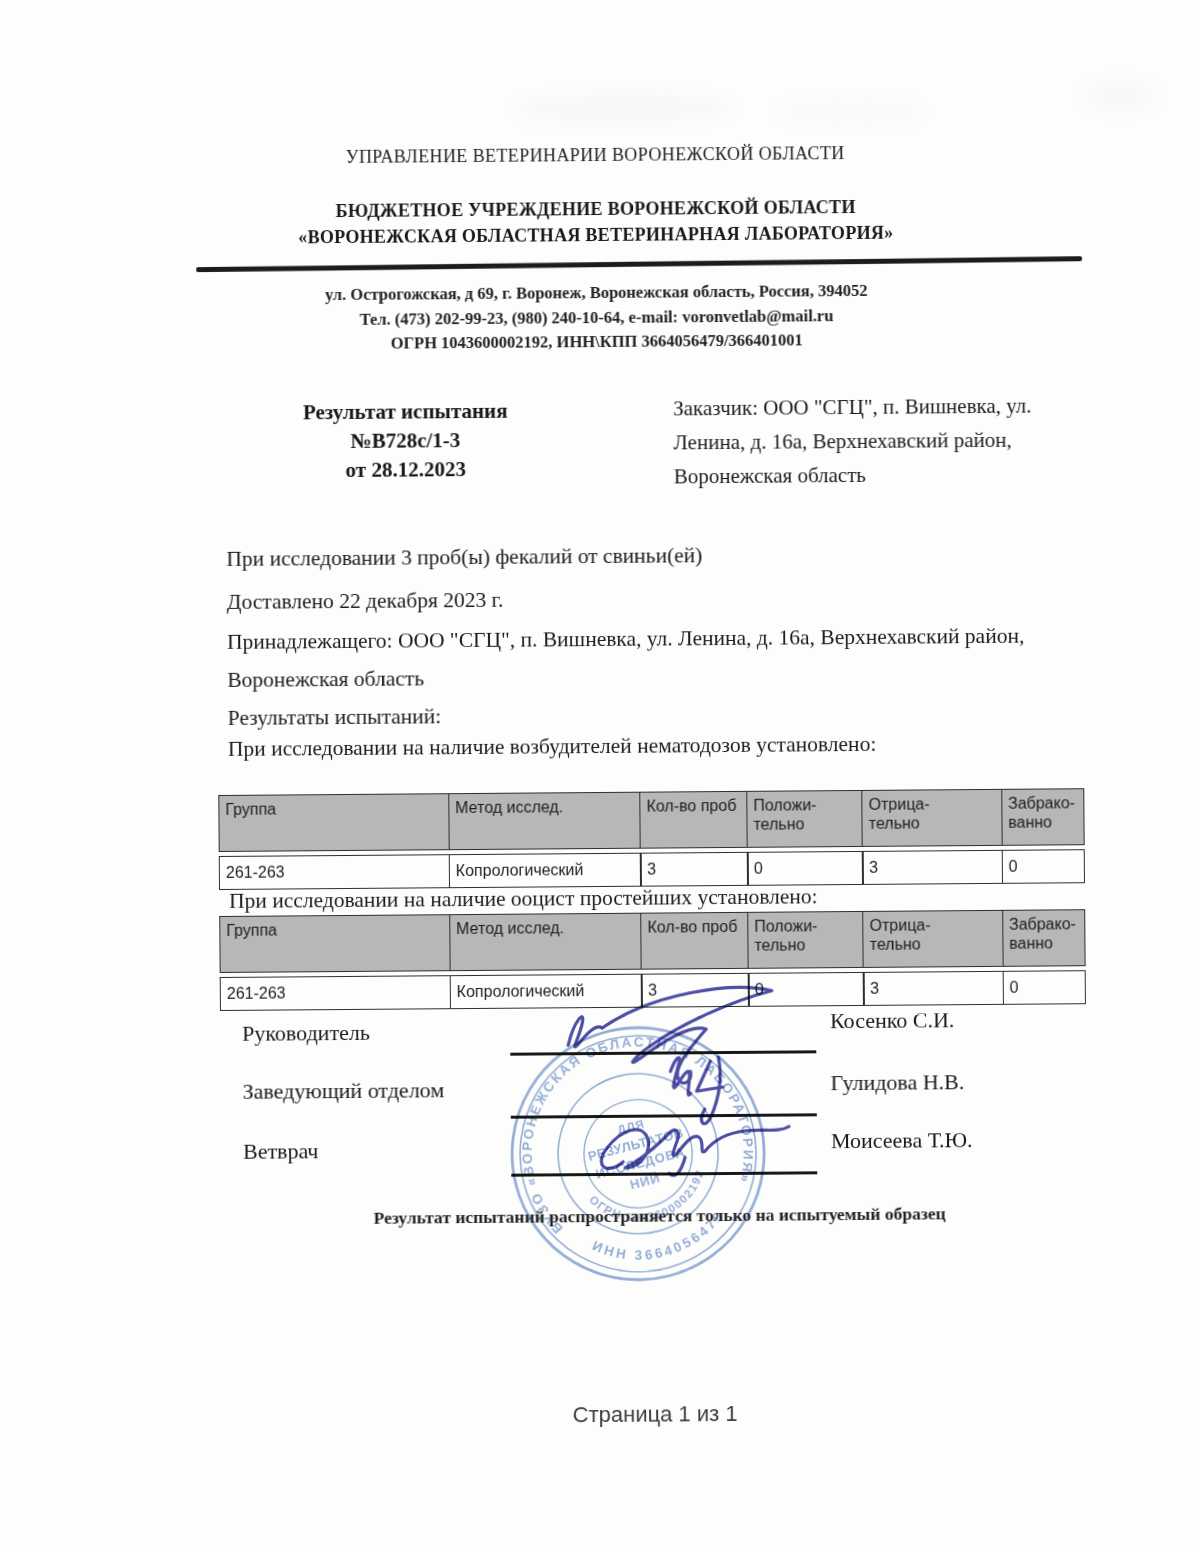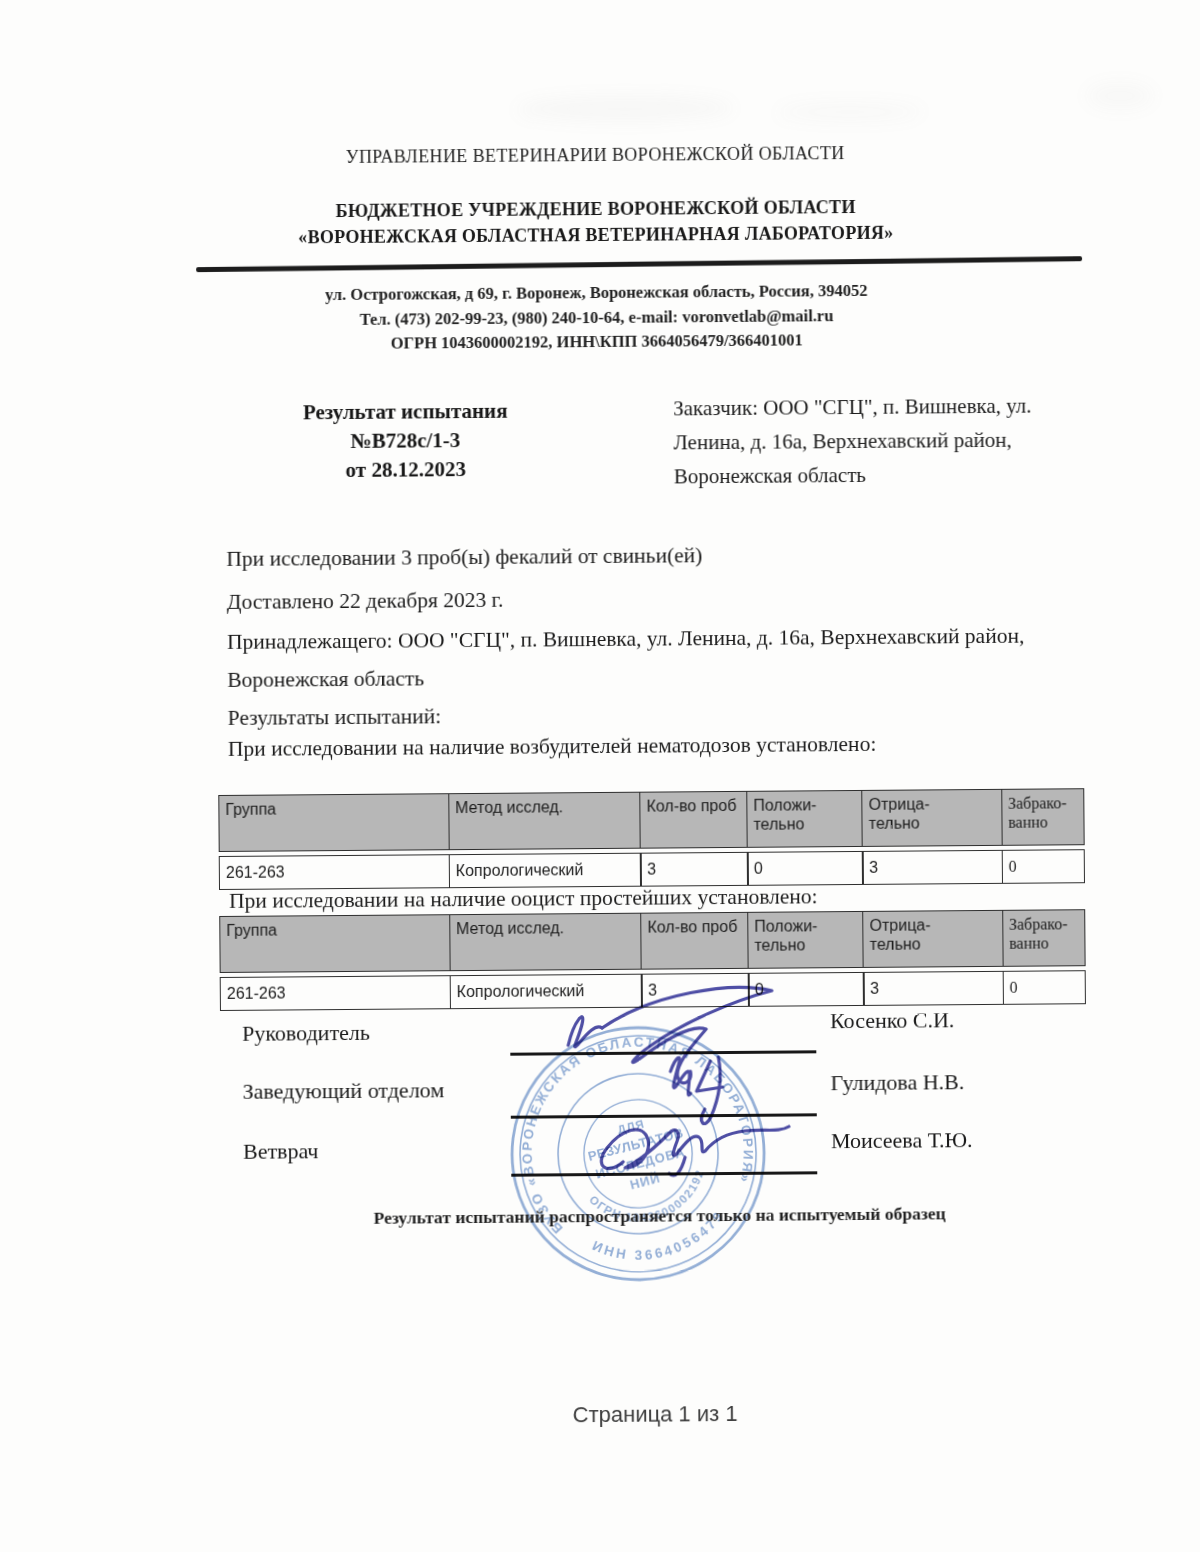--- a/index.html
+++ b/index.html
@@ -64,21 +64,21 @@
     font-size:16px;line-height:19px;color:#1d1d1d;
     padding:4px 6px 2px 6px;
   }
   .cell + .cell{margin-left:-1.6px;}
   .thead .cell{
     background:#b7b7b7;
     height:57px;
   }
   .tbody .cell{height:34px;padding-top:6px;}
   .c0{width:240px;} .c1{width:200px;} .c2{width:112px;}
-  .c3{width:121px;} .c4{width:146px;} .c5{width:86px;font-family:Liberation Serif, serif;}
+  .c3{width:121px;} .c4{width:146px;} .c5{width:86px;}
   
   .sig-role{font-size:22px;color:#1a1a1a;left:240px;width:330px;}
   .sig-name{font-size:22px;color:#1a1a1a;left:828px;width:260px;}
   .sig-line{
     left:508px;width:306px;height:3px;background:#181818;
   }
   .sig-ink{mix-blend-mode:multiply;}
   
   .stamp{
     left:499px;top:1018px;width:272px;height:272px;

